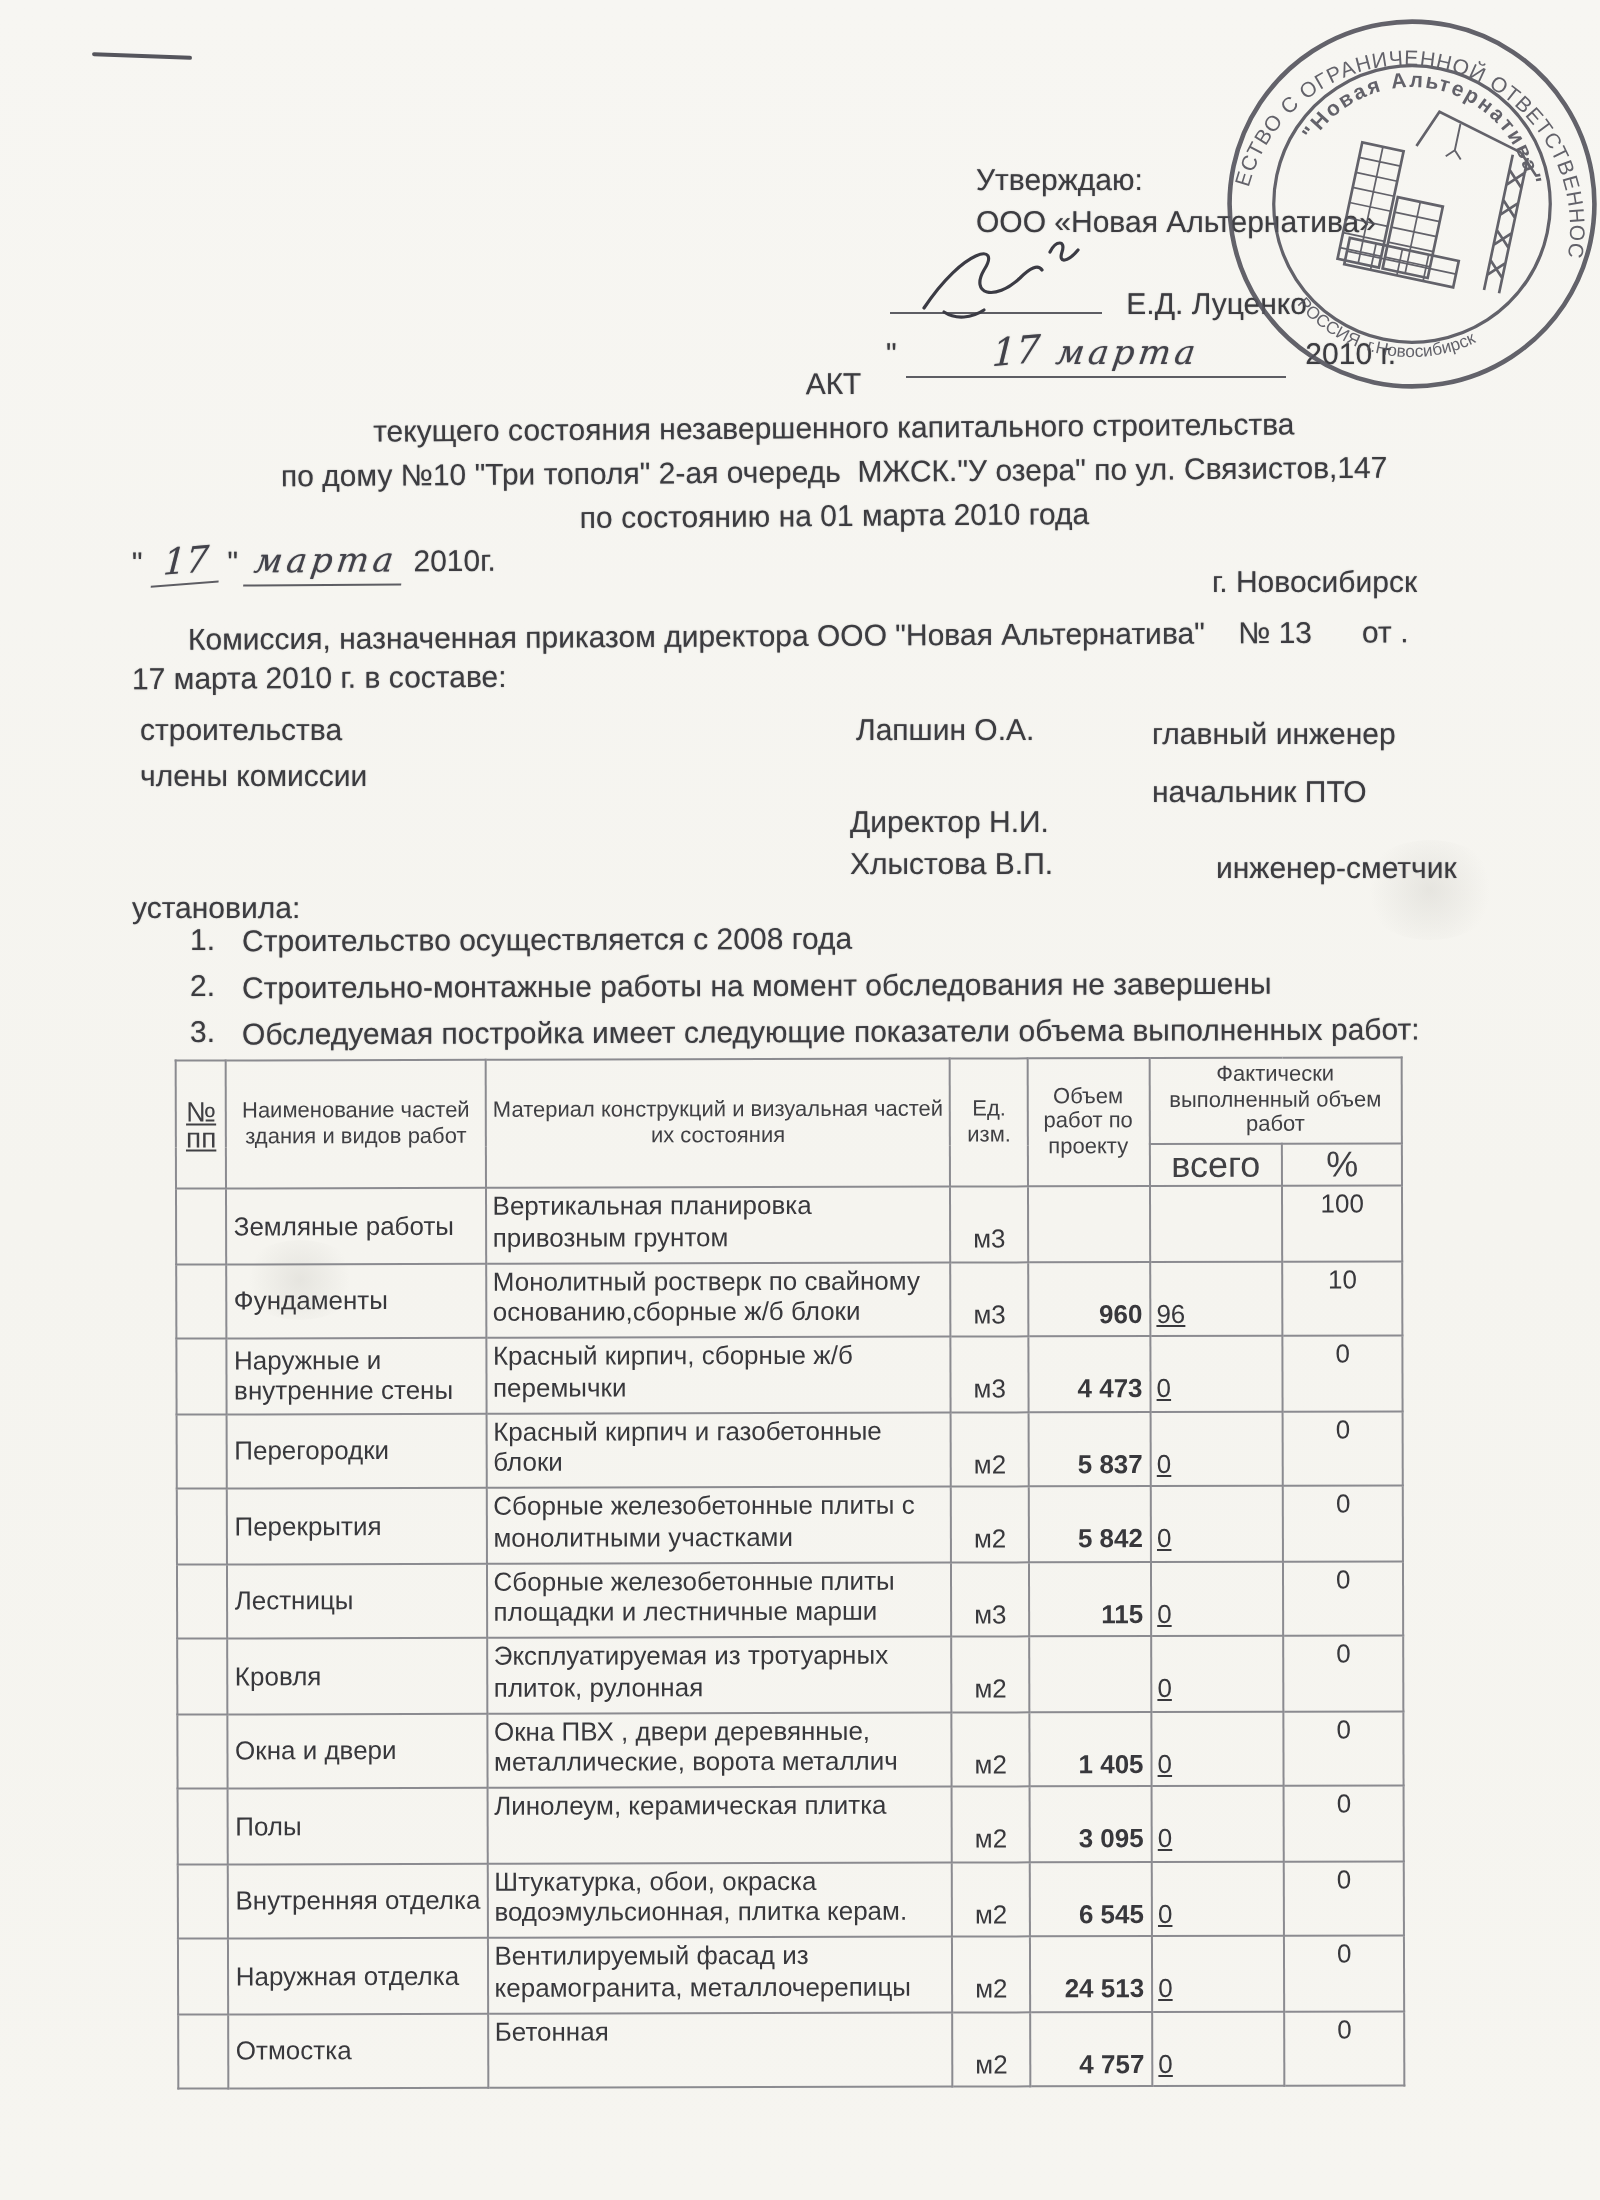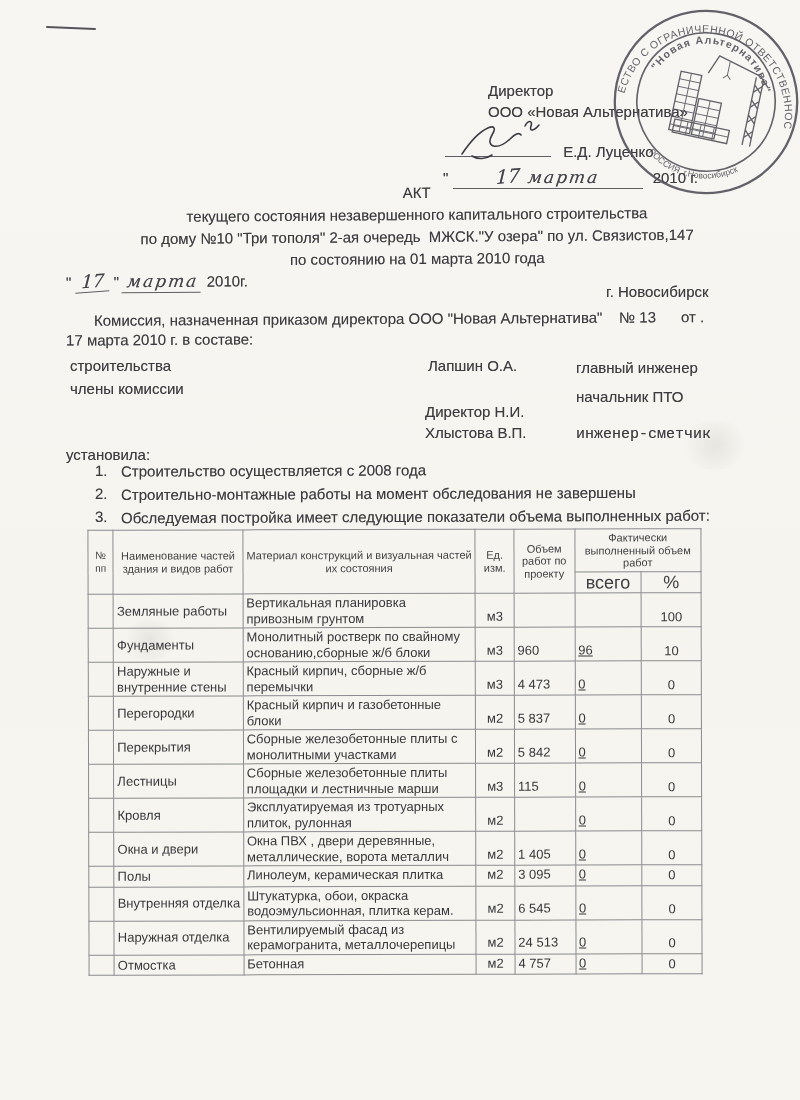--- a/index.html
+++ b/index.html
@@ -32,38 +32,38 @@
   table { border-collapse:collapse; width:614px; color:#38383c; table-layout:fixed; }
   th, td { border:1px solid #8b8b90; padding:1px 3px; overflow:hidden; }
   thead th { font-size:11px; font-weight:normal; line-height:12.5px; color:#404044; }
   thead tr.h1 th { height:40px;border-radius:21px; }
   thead tr.h2 th { height:18px; font-size:18px; }
   tbody td { font-size:13px; line-height:15.5px; }
   .c-num { width:25px; }
   .c-name { width:128px; vertical-align:middle; }
   .c-mat { width:230px; vertical-align:top; }
   .c-unit { width:38px; text-align:center; vertical-align:bottom; padding-bottom:3px; }
-  .c-vol { width:60px; text-align:left; vertical-align:bottom; padding-bottom:3px; }
+  .c-vol { width:60px; text-align:right; vertical-align:bottom; padding-bottom:3px;font-weight:bold; }
   .c-tot { width:66px; text-align:left; vertical-align:bottom; padding-bottom:3px;text-decoration:underline; }
-  .c-pct { width:59px; text-align:center; vertical-align:bottom; padding-bottom:2px; }
+  .c-pct { width:59px; text-align:center; vertical-align:bottom; padding-bottom:20px; }
 
   
   .stamp { left:610px; top:6px; width:192px; height:192px; transform:rotate(12deg); opacity:.9; }
 </style>
 </head>
 <body>
 
 <div class="page">
 
   <div class="abs dash"></div>
   <div class="abs smudge" style="left:120px;top:620px;width:60px;height:40px;"></div>
   <div class="abs smudge" style="left:680px;top:420px;width:70px;height:50px;"></div>
 
   <div class="abs t15 fuzz" style="left:488px;top:80px;">
-    <div>Директор</div>
+    <div>Утверждаю:</div>
     <div>ООО «Новая Альтернатива»</div>
   </div>
   <div class="abs t15 fuzz" style="left:445px;top:140px;white-space:nowrap;">
     <span class="sig-line"></span>
     <span style="margin-left:8px;">Е.Д. Луценко</span>
   </div>
   <svg class="abs" style="left:448px;top:118px;" width="130" height="45" viewBox="0 0 130 45">
     <g fill="none" stroke="#3b3b44" stroke-width="1.6" stroke-linecap="round">
       <path d="M14,36 C 34,6 53,3 44,17 C 37,29 49,33 62,21 C 67,16 71,14 73,17"></path>
       <path d="M77,8 c 3,-6 8,-6 6,0 c -2,6 3,5 8,-1"></path>
@@ -132,21 +132,21 @@
   <div class="abs t15 fuzz pre" style="left:94px;top:308px;transform:rotate(-0.35deg);">Комиссия, назначенная приказом директора ООО "Новая Альтернатива"    № 13      от .</div>
   <div class="abs t15 fuzz" style="left:66px;top:329px;transform:rotate(-0.35deg);">17 марта 2010 г. в составе:</div>
 
   <div class="abs t15 fuzz" style="left:70px;top:355px;">строительства</div>
   <div class="abs t15 fuzz" style="left:428px;top:355px;">Лапшин О.А.</div>
   <div class="abs t15 fuzz" style="left:576px;top:357px;">главный инженер</div>
   <div class="abs t15 fuzz" style="left:70px;top:378px;">члены комиссии</div>
   <div class="abs t15 fuzz" style="left:425px;top:401px;">Директор Н.И.</div>
   <div class="abs t15 fuzz" style="left:576px;top:386px;">начальник ПТО</div>
   <div class="abs t15 fuzz" style="left:425px;top:422px;">Хлыстова В.П.</div>
-  <div class="abs t15 fuzz" style="left:576px;top:424px;font-family:Liberation Mono, monospace;">инженер-сметчик</div>
+  <div class="abs t15 fuzz" style="left:608px;top:424px;">инженер-сметчик</div>
   <div class="abs t15 fuzz" style="left:66px;top:444px;">установила:</div>
 
   <div class="abs t15 fuzz" style="left:95px;top:460px;transform:rotate(-0.25deg);">1.</div>
   <div class="abs t15 fuzz" style="left:121px;top:460px;transform:rotate(-0.25deg);">Строительство осуществляется с 2008 года</div>
   <div class="abs t15 fuzz" style="left:95px;top:483px;transform:rotate(-0.25deg);">2.</div>
   <div class="abs t15 fuzz" style="left:121px;top:483px;transform:rotate(-0.25deg);">Строительно-монтажные работы на момент обследования не завершены</div>
   <div class="abs t15 fuzz" style="left:95px;top:506px;transform:rotate(-0.25deg);">3.</div>
   <div class="abs t15 fuzz" style="left:121px;top:506px;transform:rotate(-0.25deg);">Обследуемая постройка имеет следующие показатели объема выполненных работ:</div>
 
   <div class="abs tablewrap">
@@ -155,21 +155,21 @@
         <col class="c-num">
           <col class="c-name">
           <col class="c-mat">
           <col class="c-unit">
           <col class="c-vol">
           <col class="c-tot">
           <col class="c-pct">
       </colgroup>
       <thead>
         <tr class="h1">
-          <th rowspan="2" style="font-size:10px;">№ пп</th>
+          <th rowspan="2" style="font-size:14px;text-decoration:underline;">№ пп</th>
           <th rowspan="2">Наименование частей здания и видов работ</th>
           <th rowspan="2">Материал конструкций и визуальная частей их состояния</th>
           <th rowspan="2">Ед. изм.</th>
           <th rowspan="2">Объем работ по проекту</th>
           <th colspan="2">Фактически выполненный объем работ</th>
         </tr>
         <tr class="h2">
           <th>всего</th>
           <th>%</th>
         </tr>

